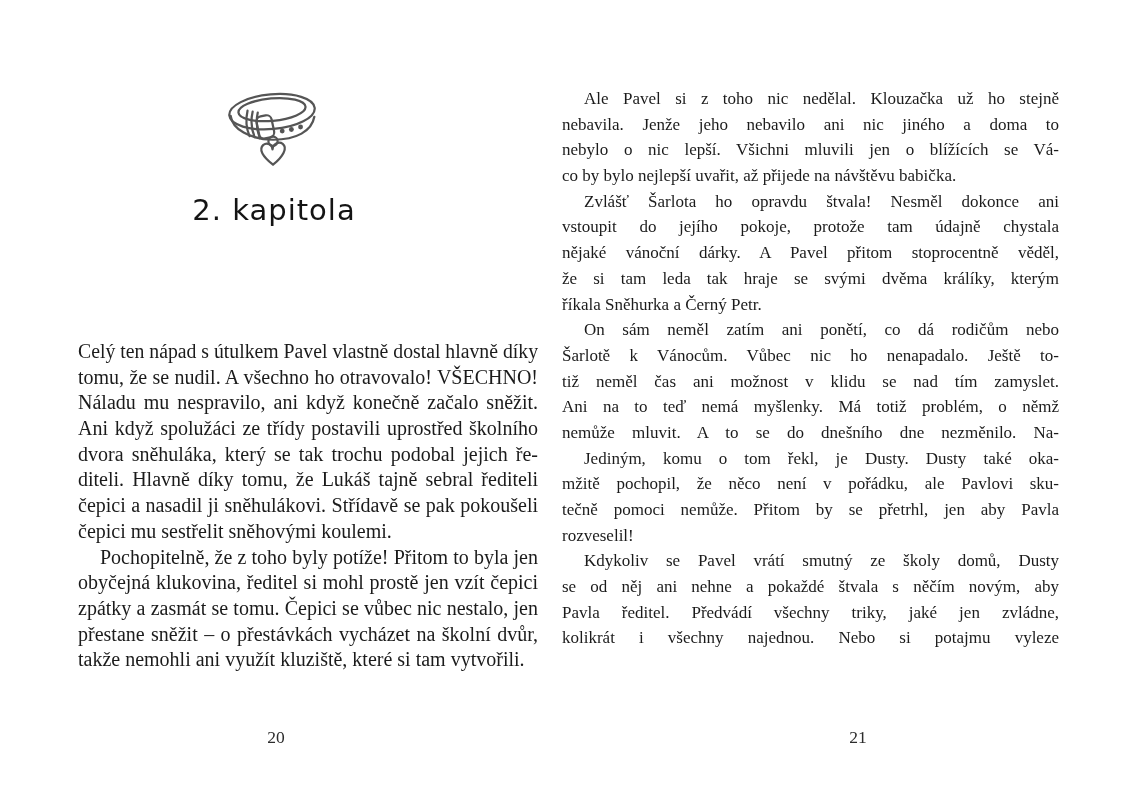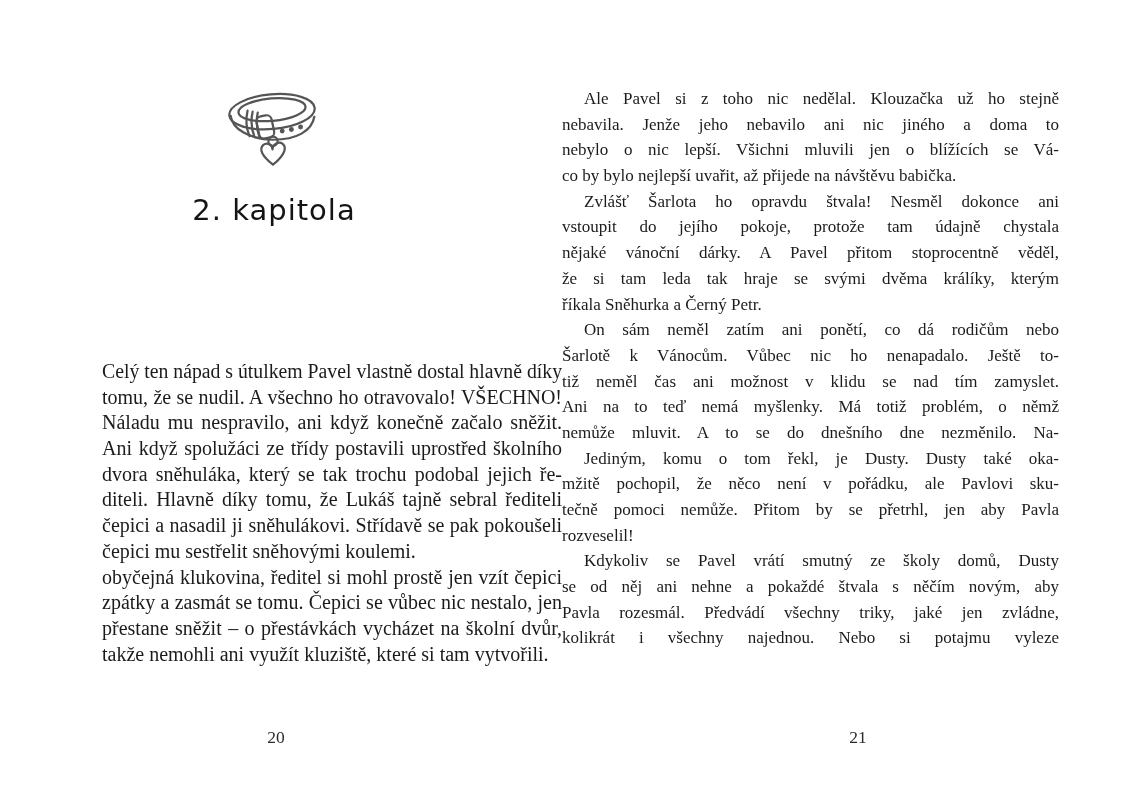--- a/index.html
+++ b/index.html
@@ -5,21 +5,21 @@
   * { margin:0; padding:0; box-sizing:border-box; }
   html,body { width:1132px; height:800px; }
   body {
     position:relative;
     background:#ffffff;
     font-family:"Liberation Serif", serif;
     color:#1b1b1b;
     overflow:hidden;
   }
   .page-column { position:absolute; }
-  #left-text  { left:78px;  top:359px; width:460px;margin-left:24px; }
+  #left-text  { left:78px;  top:339px; width:460px; }
   #right-text { left:562px; top:86px;  width:497px; }
 
   .text-line {
     font-size:20px;
     line-height:25.7px;
     height:25.7px;
     text-align:justify;
     text-align-last:justify;
     -moz-text-align-last:justify;
     overflow:visible;
@@ -81,20 +81,21 @@
 
 <div id="left-text" class="page-column">
     <div class="text-line nowrap" style="transform: scaleX(0.987124);">Celý ten nápad s útulkem Pavel vlastně dostal hlavně díky</div>
     <div class="text-line">tomu, že se nudil. A všechno ho otravovalo! VŠECHNO!</div>
     <div class="text-line">Náladu mu nespravilo, ani když konečně začalo sněžit.</div>
     <div class="text-line">Ani když spolužáci ze třídy postavili uprostřed školního</div>
     <div class="text-line">dvora sněhuláka, který se tak trochu podobal jejich ře-</div>
     <div class="text-line">diteli. Hlavně díky tomu, že Lukáš tajně sebral řediteli</div>
     <div class="text-line">čepici a nasadil ji sněhulákovi. Střídavě se pak pokoušeli</div>
     <div class="text-line para-end">čepici mu sestřelit sněhovými koulemi.</div>
+    <div class="text-line indent">Pochopitelně, že z toho byly potíže! Přitom to byla jen</div>
     <div class="text-line">obyčejná klukovina, ředitel si mohl prostě jen vzít čepici</div>
     <div class="text-line">zpátky a zasmát se tomu. Čepici se vůbec nic nestalo, jen</div>
     <div class="text-line">přestane sněžit – o přestávkách vycházet na školní dvůr,</div>
     <div class="text-line para-end">takže nemohli ani využít kluziště, které si tam vytvořili.</div>
   </div>
 
 <div id="page-number-left" class="page-number">20</div>
 
 <div id="right-text" class="page-column">
     <div class="text-line indent">Ale Pavel si z toho nic nedělal. Klouzačka už ho stejně</div>
@@ -110,17 +111,17 @@
     <div class="text-line">Šarlotě k Vánocům. Vůbec nic ho nenapadalo. Ještě to-</div>
     <div class="text-line">tiž neměl čas ani možnost v klidu se nad tím zamyslet.</div>
     <div class="text-line">Ani na to teď nemá myšlenky. Má totiž problém, o němž</div>
     <div class="text-line">nemůže mluvit. A to se do dnešního dne nezměnilo. Na-</div>
     <div class="text-line indent">Jediným, komu o tom řekl, je Dusty. Dusty také oka-</div>
     <div class="text-line">mžitě pochopil, že něco není v pořádku, ale Pavlovi sku-</div>
     <div class="text-line">tečně pomoci nemůže. Přitom by se přetrhl, jen aby Pavla</div>
     <div class="text-line para-end">rozveselil!</div>
     <div class="text-line indent">Kdykoliv se Pavel vrátí smutný ze školy domů, Dusty</div>
     <div class="text-line">se od něj ani nehne a pokaždé štvala s něčím novým, aby</div>
-    <div class="text-line">Pavla rozesmál. Předvádí všechny triky, jaké jen zvládne,</div>
+    <div class="text-line">Pavla ředitel. Předvádí všechny triky, jaké jen zvládne,</div>
     <div class="text-line">kolikrát i všechny najednou. Nebo si potajmu vyleze</div>
   </div>
 
 <div id="page-number-right" class="page-number">21</div>
 
 </body></html>

